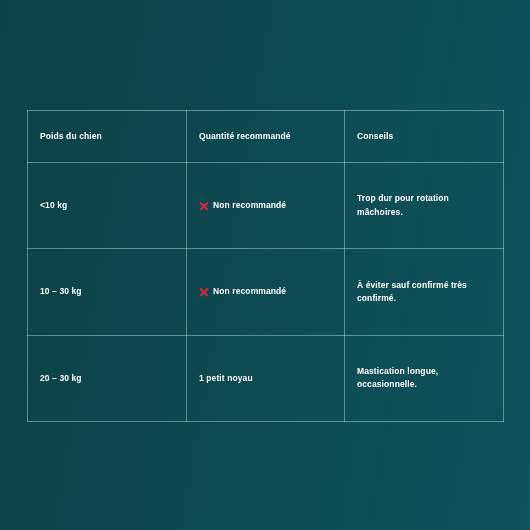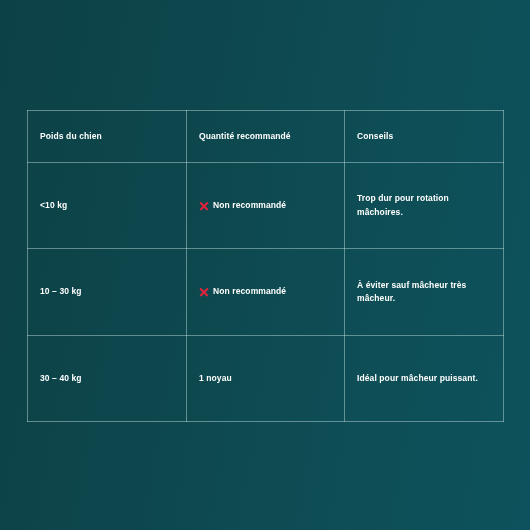--- a/index.html
+++ b/index.html
@@ -123,28 +123,28 @@
         </tr>
 
         <tr>
           <td>10 – 30 kg</td>
           <td>
             <span class="cell-inner">
               <span class="x-icon"></span>
               <span class="cell-text">Non recommandé</span>
             </span>
           </td>
-          <td>À éviter sauf mâcheur très mâcheur.</td>
+          <td>À éviter sauf confirmé très confirmé.</td>
         </tr>
 
+        <tr>
+          <td>20 – 30 kg</td>
+          <td>1 petit noyau</td>
+          <td>Mastication longue, occasionnelle.</td>
+        </tr>
 
-        <tr>
-          <td>30 – 40 kg</td>
-          <td>1 noyau</td>
-          <td>Idéal pour mâcheur puissant.</td>
-        </tr>
 
 
       </tbody>
     </table>
   </div>
 
 </div>
 
 </body></html>

